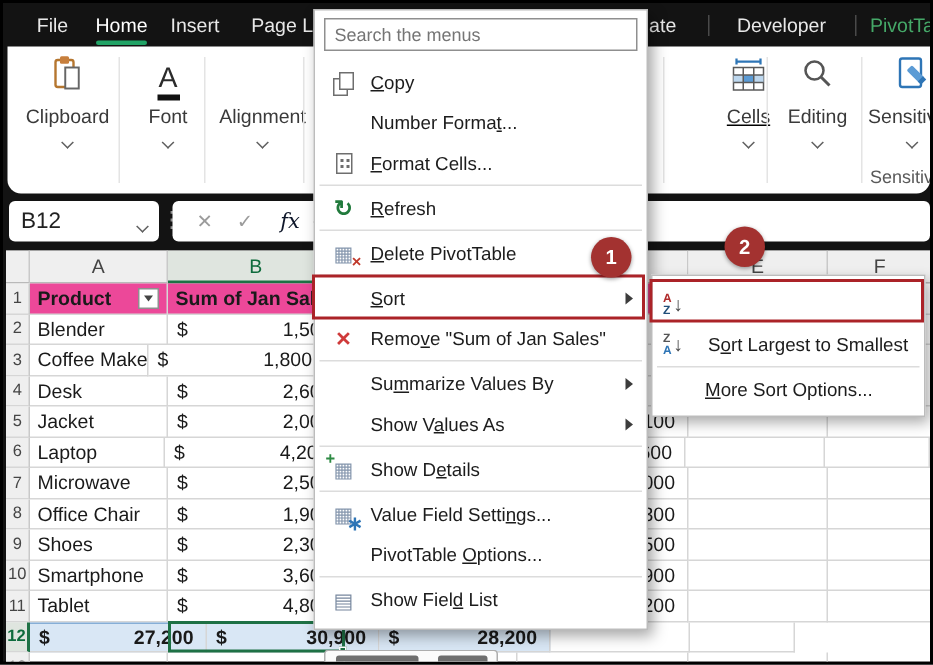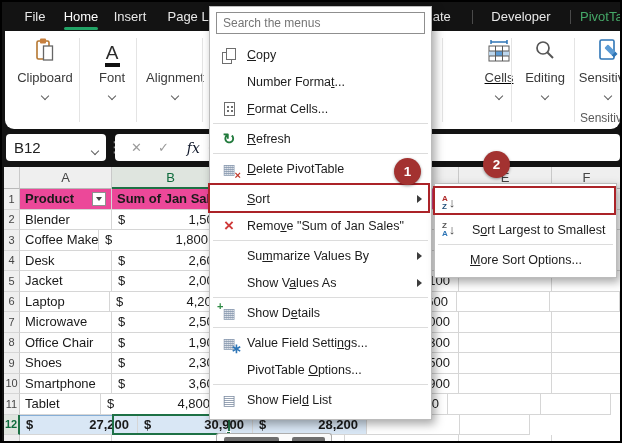--- a/index.html
+++ b/index.html
@@ -318,21 +318,21 @@
           <span>$</span>
           <span>3,600</span>
         </div>
         <div class="cell" style="width: 115px;"></div>
         <div class="cell tail" style="width: 114px;">900</div>
         <div class="cell" style="width: 93px;"></div>
         <div class="cell" style="width: 70px;"></div>
       </div>
       <div class="srow" style="top: 227px;">
         <div class="rh" style="width: 16px;">11</div>
-        <div class="cell" style="width: 81px;">Tablet</div>
+        <div class="cell" style="width: 92px;">Tablet</div>
         <div class="cell acct" style="width: 118px;">
           <span>$</span>
           <span>4,800</span>
         </div>
         <div class="cell" style="width: 115px;"></div>
         <div class="cell tail" style="width: 114px;">200</div>
         <div class="cell" style="width: 93px;"></div>
         <div class="cell" style="width: 70px;"></div>
       </div>
       <div class="srow" style="top: 247.5px;">

